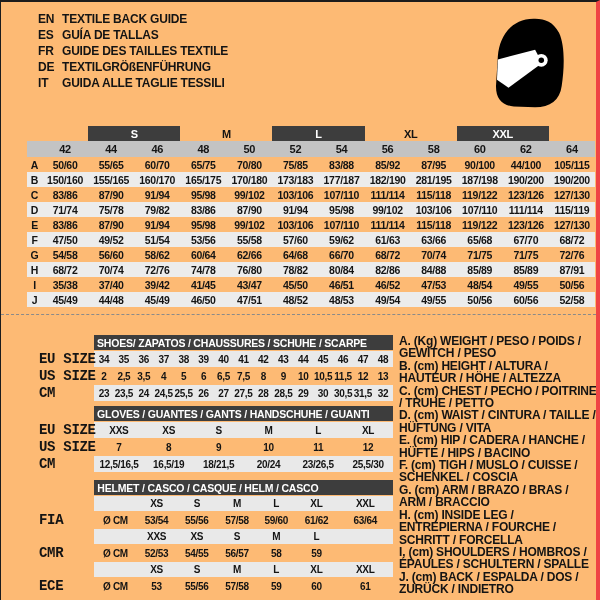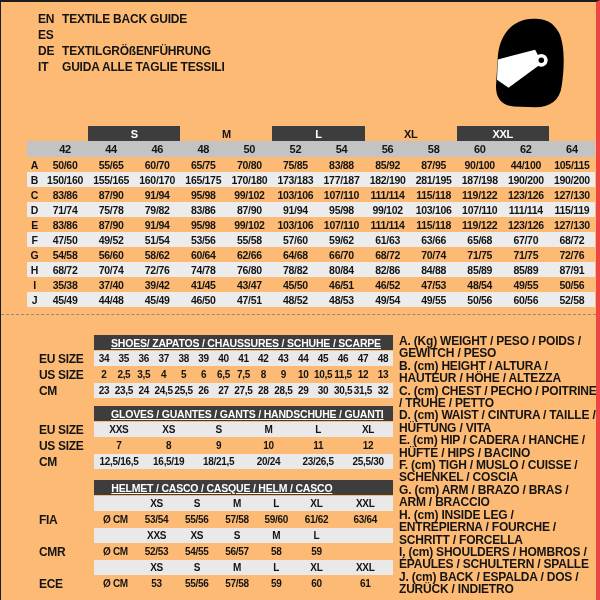--- a/index.html
+++ b/index.html
@@ -23,22 +23,22 @@
   .main-table tr.sizes td { background:#c3c3c3; font-size:11px; height:16px; }
   .main-table tr.shade td { background:#ececec; }
   .main-table td.rl { font-size:10.5px; }
 
   
   .separator { position:absolute; top:312px; left:0; width:600px; border-top:1px dashed #8a8a8a; }
 
   
   .sub-table { position:absolute; left:38px; width:354px; border-collapse:separate; border-spacing:0 1px; table-layout:fixed; }
   .sub-table td { font-size:10px; height:15px; text-align:center; padding:0; letter-spacing:-0.3px; white-space:nowrap; }
-  .sub-table td.rl { text-align:left; font-size:12px; }
-  .sub-table td.ttl { background:#3d3d3d; color:#fff; text-align:left; padding-left:17px; font-size:10.5px; letter-spacing:-0.2px;text-decoration:underline; }
+  .sub-table td.rl { text-align:left; font-size:14px;font-family:Liberation Mono, monospace; }
+  .sub-table td.ttl { background:#3d3d3d; color:#fff; text-align:left; padding-left:3px; font-size:10.5px; letter-spacing:-0.2px; }
   .sub-table td.sh { background:#e9e9e9; }
   .shoes-table  { top:332px; }
   .gloves-table { top:403px; }
   .helmet-table { top:477px; }
 
   
   .legend { position:absolute; left:398px; top:333px; width:198px; }
   .legend-item { font-size:12px; line-height:12.4px; letter-spacing:-0.2px; }
 </style>
 </head>
@@ -46,20 +46,25 @@
 
 <div class="page">
 
   <div class="lang-block">
     <div class="lang-row">
       <span class="lang-code">EN</span>
       <span>TEXTILE BACK GUIDE</span>
     </div>
     <div class="lang-row">
       <span class="lang-code">ES</span>
+      <span>GUÍA DE TALLAS</span>
+    </div>
+    <div class="lang-row">
+      <span class="lang-code">FR</span>
+      <span>GUIDE DES TAILLES TEXTILE</span>
     </div>
     <div class="lang-row">
       <span class="lang-code">DE</span>
       <span>TEXTILGRÖßENFÜHRUNG</span>
     </div>
     <div class="lang-row">
       <span class="lang-code">IT</span>
       <span>GUIDA ALLE TAGLIE TESSILI</span>
     </div>
   </div>

